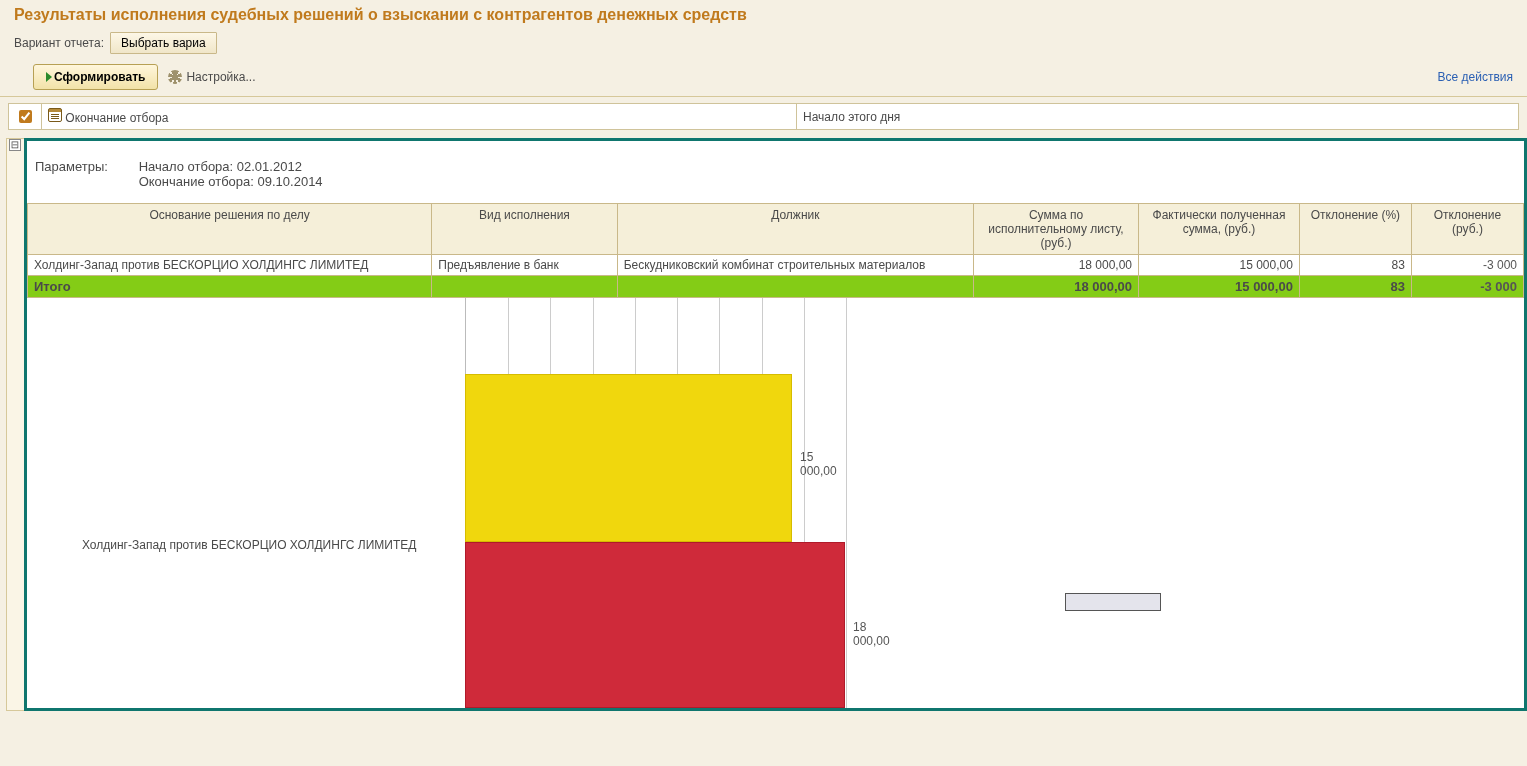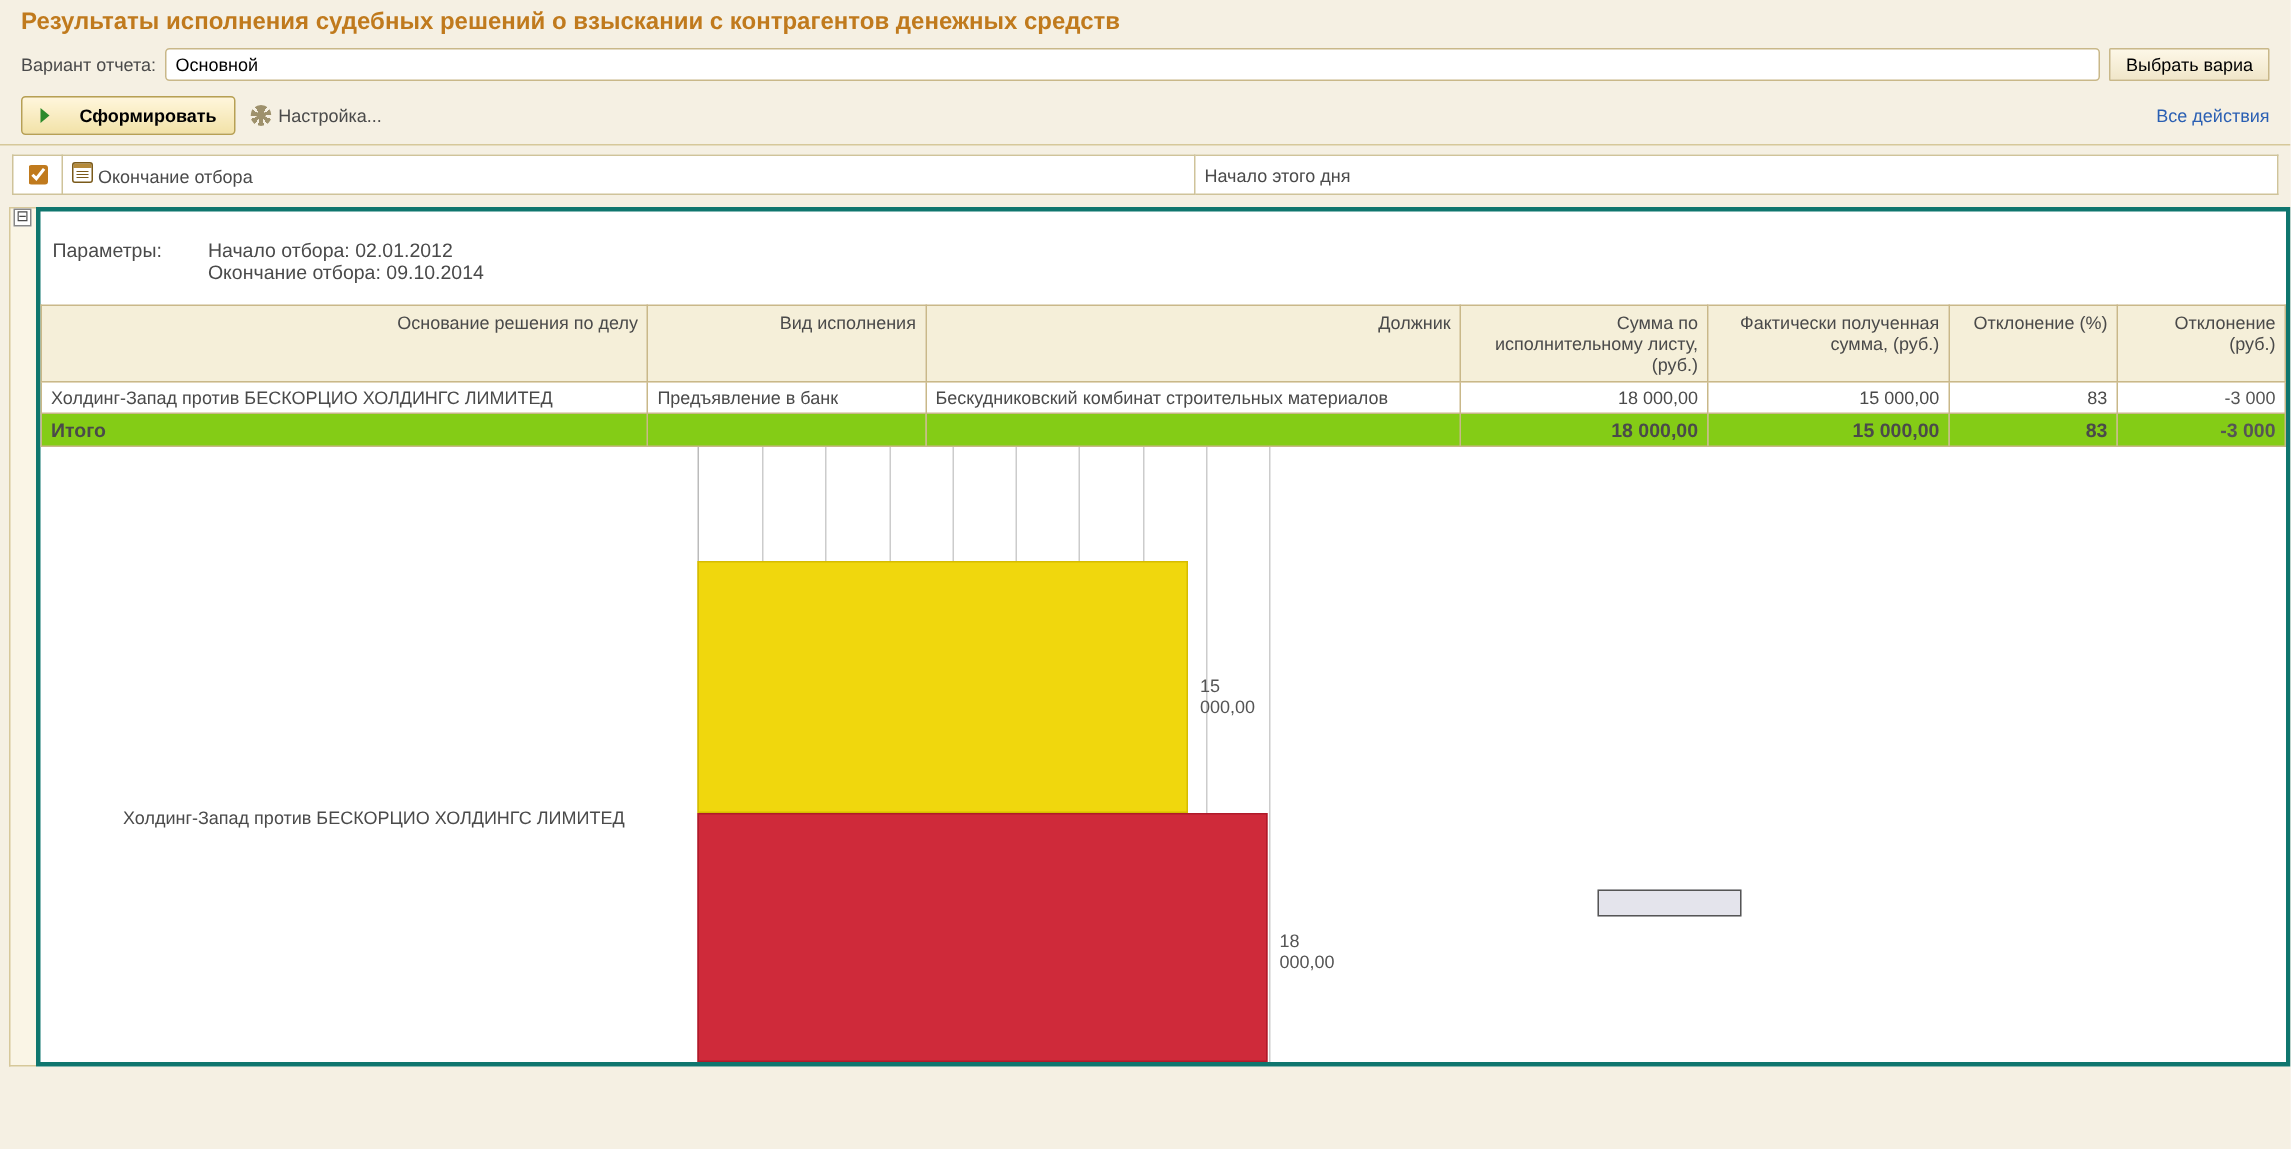--- a/index.html
+++ b/index.html
@@ -6,23 +6,23 @@
   html,body { margin:0; padding:0; font-family:Arial,sans-serif; font-size:12px; color:#4a4a4a;
               background:#f5f0e3; width:1527px; height:766px; overflow:hidden; }
   .header { padding:6px 14px 4px; font-size:16px; font-weight:bold; color:#c07a1d; }
   .variant-row { display:flex; align-items:center; gap:6px; padding:4px 14px 6px; }
   .variant-label { color:#4a4a4a; }
   .variant-input { flex:1; height:22px; border:1px solid #c9b889; border-radius:3px; background:#fff;
                    padding:0 6px; font:inherit; }
   .variant-btn { height:22px; border:1px solid #c9b889; border-radius:1px; background:linear-gradient(#fdf7e7,#f0e6c9);
                  padding:0 10px; font:inherit; cursor:pointer; }
   .toolbar { display:flex; align-items:center; gap:10px; padding:4px 14px 6px; border-bottom:1px solid #d6c89a; }
-  .btn-primary { display:inline-flex; align-items:center; gap:20px; height:26px; padding:0 12px;
+  .btn-primary { display:inline-flex; align-items:center; gap:2px; height:26px; padding:0 12px;
                  border:1px solid #b7a054; border-radius:3px;
-                 background:linear-gradient(#fff6dc,#f2e2a8); font:inherit; font-weight:bold; cursor:pointer; }
+                 background:linear-gradient(#fff6dc,#f2e2a8); font:inherit; font-weight:bold; cursor:pointer;margin-left:19px; }
   .btn-primary .tri { width:0; height:0; border-left:6px solid #2b8a2b; border-top:5px solid transparent;
                       border-bottom:5px solid transparent; }
   .link-config { display:inline-flex; align-items:center; gap:4px; color:#4a4a4a; cursor:pointer; }
   .all-actions { margin-left:auto; color:#2a5fb3; cursor:pointer; }
   .icon-settings { width:14px; height:14px; background:
       radial-gradient(circle at 50% 50%, #7a6a3a 30%, transparent 32%),
       conic-gradient(#7a6a3a 0 10%, transparent 10% 15%, #7a6a3a 15% 25%, transparent 25% 30%,
                      #7a6a3a 30% 40%, transparent 40% 45%, #7a6a3a 45% 55%, transparent 55% 60%,
                      #7a6a3a 60% 70%, transparent 70% 75%, #7a6a3a 75% 85%, transparent 85% 90%,
                      #7a6a3a 90% 100%);
@@ -42,21 +42,21 @@
                     position:relative; }
   .collapse-btn { position:absolute; top:0; left:2px; width:12px; height:12px; border:1px solid #888;
                   background:#fff; font-size:10px; line-height:10px; text-align:center; cursor:pointer; }
   .report-body { flex:1; background:#fff; border:3px solid #0f766e; padding:0; }
   .params-block { padding:18px 8px 14px; font-size:13px; }
   .params-block .p-row span:first-child { display:inline-block; width:100px; }
   .data-table { width:100%; border-collapse:collapse; table-layout:fixed; }
   .data-table col.c1{width:397px}.data-table col.c2{width:182px}.data-table col.c3{width:350px}
   .data-table col.c4{width:162px}.data-table col.c5{width:158px}.data-table col.c6{width:110px}.data-table col.c7{width:110px}
   .data-table th { background:#f5efd9; border:1px solid #c9b889; padding:4px 6px; font-weight:normal;
-                   text-align:right; vertical-align:top; height:48px; font-size:12px; }
+                   text-align:center; vertical-align:top; height:48px; font-size:12px; }
   .data-table td { border:1px solid #c9b889; padding:3px 6px; font-size:12px; }
   .data-table td.num { text-align:right; font-variant-numeric:tabular-nums; }
   .data-table td.neg { color:#555; }
   tr.total td { background:#84cc16; font-weight:bold; font-size:13px; }
   tr.total td.num { font-weight:bold; }
   .chart-area { position:relative; height:410px; margin-top:0; }
   .chart-category-label { position:absolute; left:55px; top:240px; font-size:12px; }
   .chart-plot { position:absolute; left:438px; top:0; width:380px; height:410px; }
   .chart-grid { position:absolute; inset:0; border-left:1px solid #bbb; }
   .chart-grid .vline { position:absolute; top:0; bottom:0; width:1px; background:#ccc; }
@@ -67,21 +67,20 @@
                 background:#e4e4ec; }
   input[type=checkbox]{ accent-color:#c07a1d; }
 </style>
 </head>
 <body>
 
 <div class="header">Результаты исполнения судебных решений о взыскании с контрагентов денежных средств</div>
 
 <div class="variant-row">
   <span class="variant-label">Вариант отчета:</span>
-  <input class="variant-input" type="text" value="Основной" style="">
   <button class="variant-btn">Выбрать вариа</button>
 </div>
 
 <div class="toolbar">
   <button class="btn-primary">
     <span class="tri"></span>
     <span>Сформировать</span>
   </button>
   <span class="link-config">
     <span class="icon-settings"></span>

